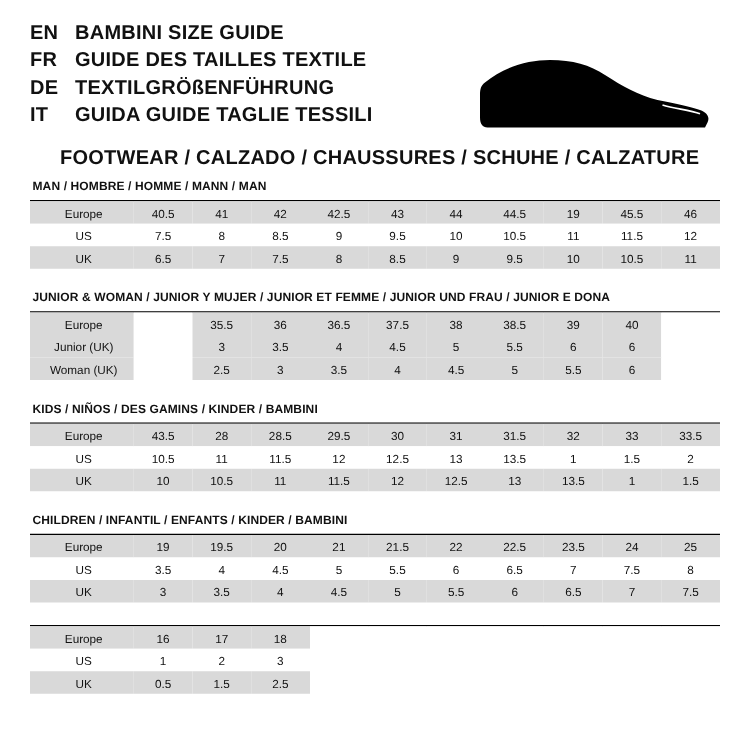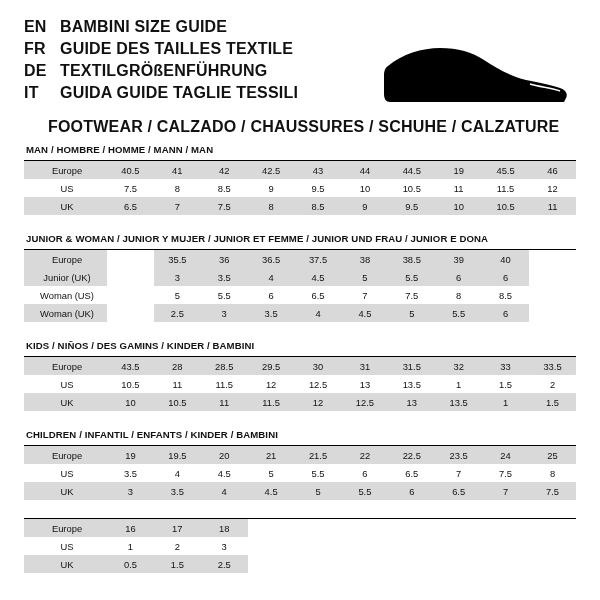--- a/index.html
+++ b/index.html
@@ -215,33 +215,20 @@
               <td>3</td>
               <td>3.5</td>
               <td>4</td>
               <td>4.5</td>
               <td>5</td>
               <td>5.5</td>
               <td>6</td>
               <td>6</td>
               <td style="background: rgb(255, 255, 255);"></td>
             </tr>
-            <tr class="plain">
-              <td class="rowhead">Woman (US)</td>
-              <td style="background: rgb(255, 255, 255);"></td>
-              <td>5</td>
-              <td>5.5</td>
-              <td>6</td>
-              <td>6.5</td>
-              <td>7</td>
-              <td>7.5</td>
-              <td>8</td>
-              <td>8.5</td>
-              <td style="background: rgb(255, 255, 255);"></td>
-            </tr>
             <tr class="shaded">
               <td class="rowhead">Woman (UK)</td>
               <td style="background: rgb(255, 255, 255);"></td>
               <td>2.5</td>
               <td>3</td>
               <td>3.5</td>
               <td>4</td>
               <td>4.5</td>
               <td>5</td>
               <td>5.5</td>

